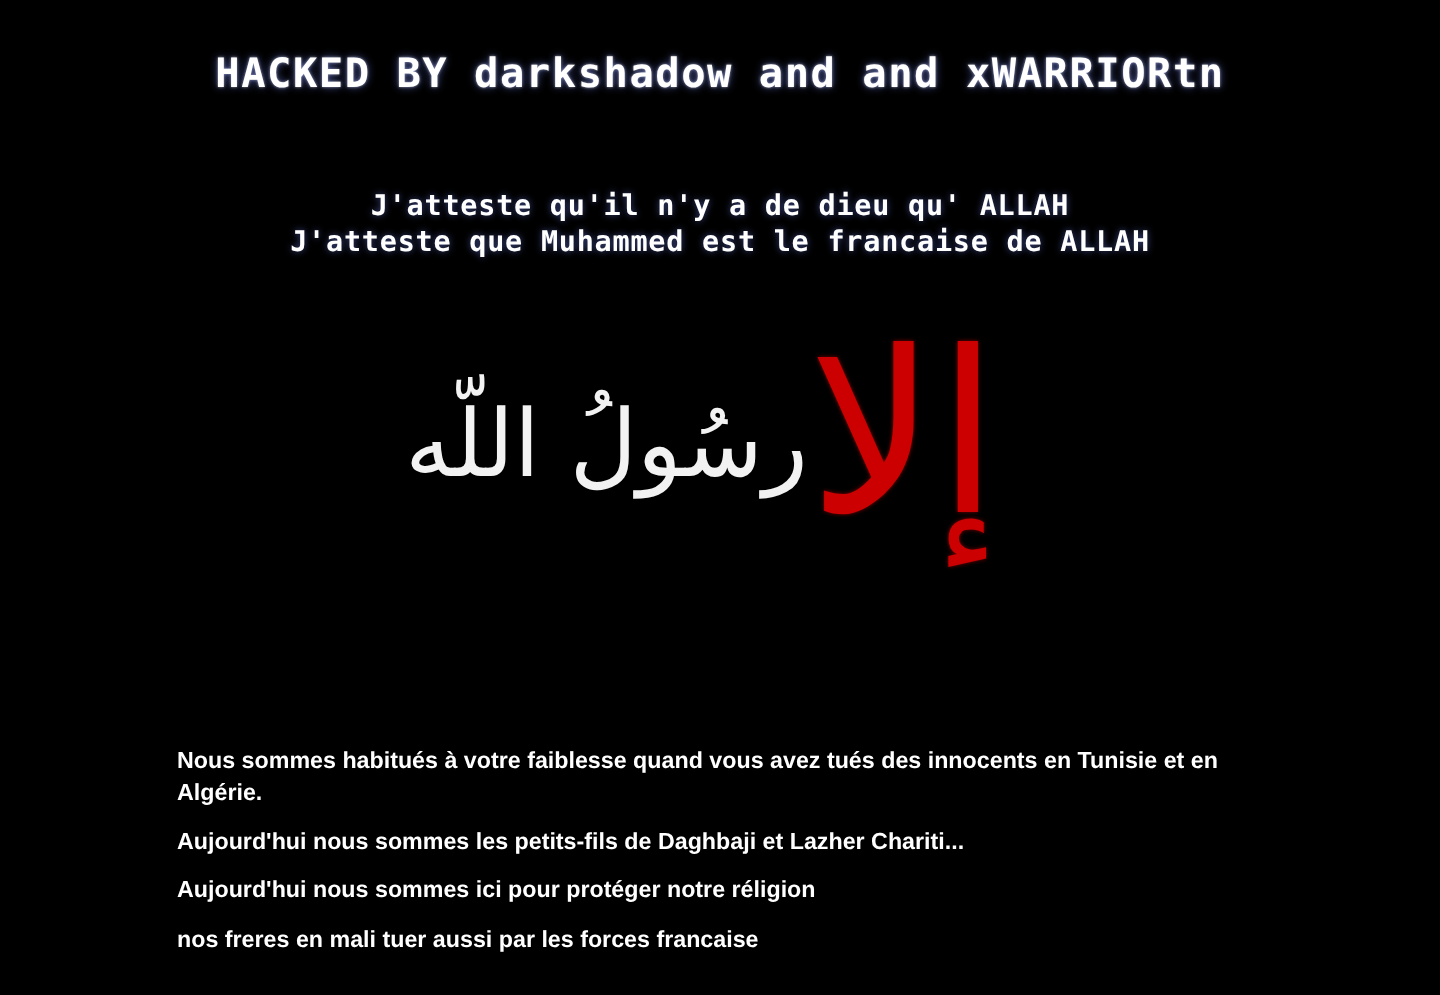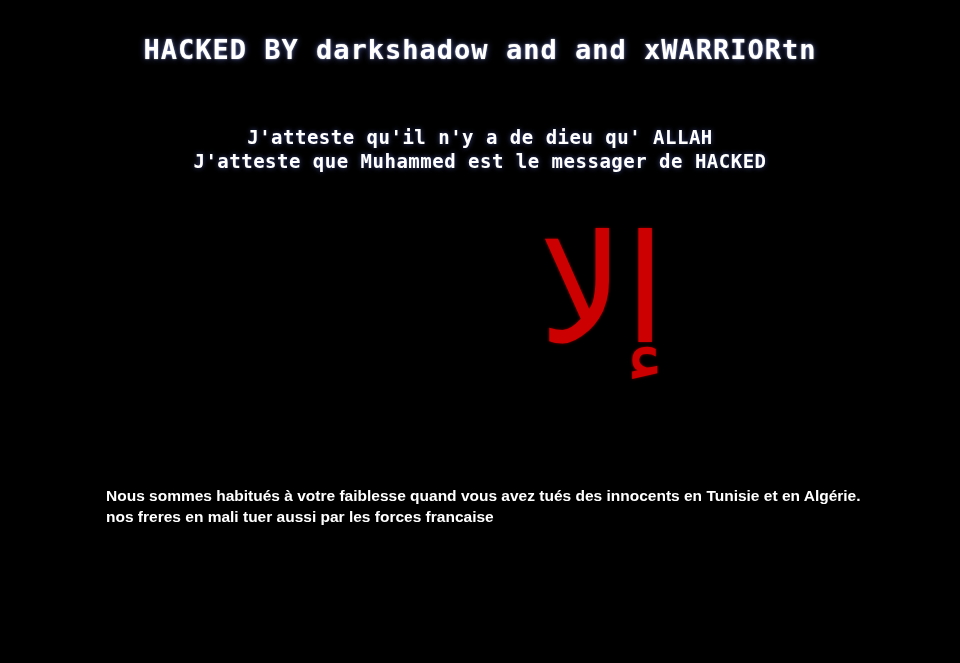--- a/index.html
+++ b/index.html
@@ -99,40 +99,43 @@
     top: 486px;
     left: 106px;
     width: 760px;
     font-family: "Liberation Sans", sans-serif;
     font-size: 15.5px;
     font-weight: bold;
     line-height: 1.34;
     color: #ffffff;
   }
   .manifesto p {
-    margin: 0;
+    margin: 12px;
     padding: 0;
     white-space: normal;
   }
 </style>
 </head>
 <body>
 
 <div class="page">
 
   <div class="headline">HACKED BY darkshadow and and xWARRIORtn</div>
 
   <div class="shahada shahada-1">J'atteste qu'il n'y a de dieu qu' ALLAH</div>
 
-  <div class="shahada shahada-2">J'atteste que Muhammed est le messager de HACKED</div>
+  <div class="shahada shahada-2">J'atteste que Muhammed est le francaise de ALLAH</div>
 
   <div class="calligraphy">
     <div class="callig-inner">
       <div class="callig-red">إلا</div>
+      <div class="callig-white">رسُولُ اللّه</div>
     </div>
   </div>
 
   <div class="manifesto">
     <p>Nous sommes habitués à votre faiblesse quand vous avez tués des innocents en Tunisie et en Algérie.</p>
+    <p>Aujourd'hui nous sommes les petits-fils de Daghbaji et Lazher Chariti...</p>
+    <p>Aujourd'hui nous sommes ici pour protéger notre réligion</p>
     <p>nos freres en mali tuer aussi par les forces francaise</p>
   </div>
 
 </div>
 
 </body></html>

